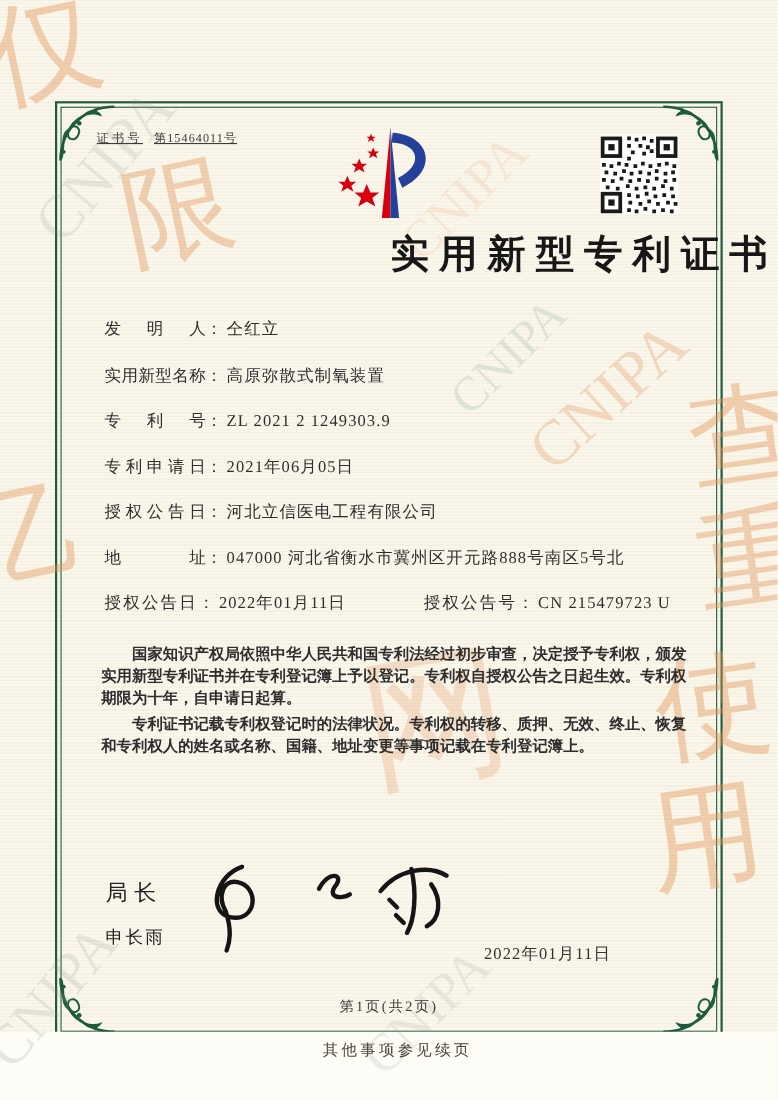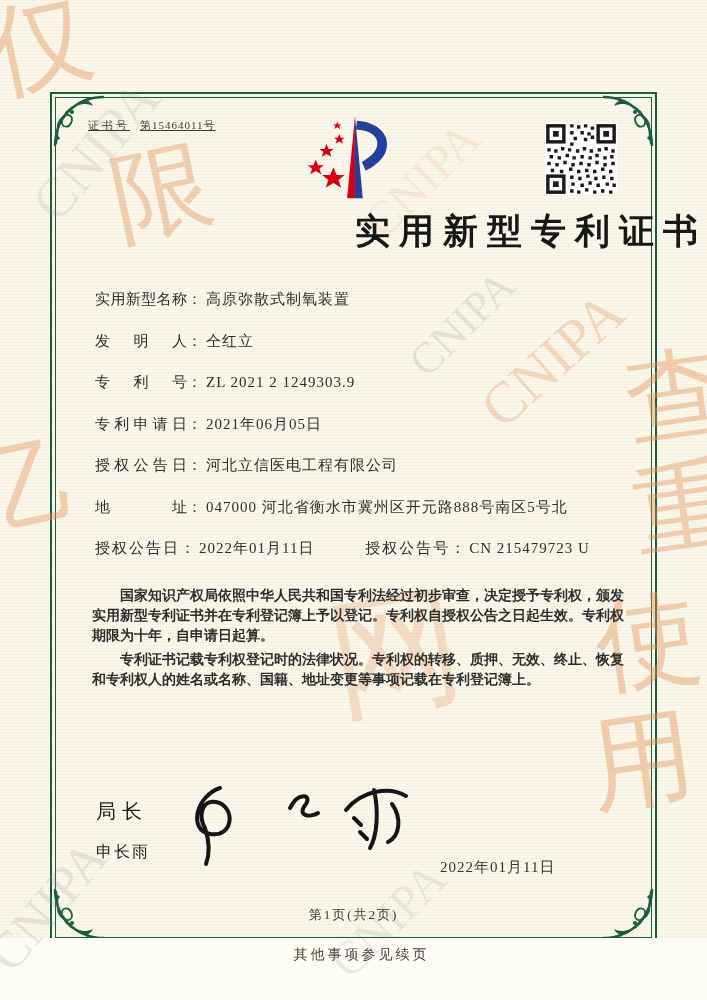--- a/index.html
+++ b/index.html
@@ -48,21 +48,21 @@
 
   .title{position:absolute;left:0;right:0;top:208px;text-align:right;font-size:35px;font-weight:bold;
          letter-spacing:9px;color:#171717;margin:0;padding-left:28px;}
 
   .fields{position:absolute;left:95px;top:290px;width:530px;font-size:15px;color:#2e2e2e;}
   .frow{height:41.5px;white-space:nowrap;}
   .flabel{display:inline-block;width:92px;text-align:justify;text-align-last:justify;vertical-align:top;}
   .colon{display:inline-block;margin-right:4px;}
   .fvalue{letter-spacing:1px;}
   .grant-row{white-space:nowrap;}
-  .grant-row .pair2{margin-left:47px;}
+  .grant-row .pair2{margin-left:67px;}
   .grant-row .glabel{letter-spacing:2px;}
 
   .body-text{position:absolute;left:92px;top:586px;width:532px;font-size:14px;line-height:20px;
              color:#2e2e2e;text-align:justify;font-weight:bold;}
   .body-text p{margin:0;text-indent:2em;}
   .body-text p + p{margin-top:4px;}
 
   .signer-title{position:absolute;left:96px;top:798px;font-size:20px;letter-spacing:6px;color:#222;}
   .signer-name{position:absolute;left:96px;top:842px;font-size:16px;letter-spacing:2px;color:#222;}
   .signature{position:absolute;left:178px;top:772px;}
@@ -176,24 +176,24 @@
             <rect x="7" y="51" width="5" height="5"></rect>
           <path d="M22,1h3v3h-3z M28,2h3v3h-3z M34,1h3v3h-3z M40,3h3v3h-3z M22,7h3v3h-3z M31,7h3v3h-3z M37,8h3v3h-3z M25,12h3v3h-3z M34,13h3v3h-3z M40,11h3v3h-3z M22,17h3v3h-3z M2,22h3v3h-3z M8,23h3v3h-3z M14,21h3v3h-3z M20,22h3v3h-3z M27,23h3v3h-3z M33,21h3v3h-3z M39,23h3v3h-3z M46,22h3v3h-3z M52,21h3v3h-3z M58,23h3v3h-3z M4,28h3v3h-3z M11,29h3v3h-3z M18,27h3v3h-3z M24,29h3v3h-3z M31,28h3v3h-3z M38,29h3v3h-3z M44,27h3v3h-3z M51,29h3v3h-3z M57,28h3v3h-3z M2,34h3v3h-3z M9,35h3v3h-3z M16,33h3v3h-3z M23,35h3v3h-3z M30,34h3v3h-3z M37,35h3v3h-3z M44,33h3v3h-3z M51,35h3v3h-3z M58,34h3v3h-3z M5,40h3v3h-3z M13,41h3v3h-3z M21,39h3v3h-3z M28,41h3v3h-3z M35,40h3v3h-3z M42,41h3v3h-3z M49,39h3v3h-3z M56,41h3v3h-3z M22,46h3v3h-3z M29,47h3v3h-3z M36,45h3v3h-3z M43,47h3v3h-3z M50,46h3v3h-3z M57,47h3v3h-3z M23,52h3v3h-3z M31,53h3v3h-3z M38,51h3v3h-3z M45,53h3v3h-3z M53,52h3v3h-3z M59,53h3v3h-3z M22,58h3v3h-3z M28,59h3v3h-3z M35,57h3v3h-3z M42,59h3v3h-3z M49,58h3v3h-3z M56,59h3v3h-3z"></path>
         </g>
       </svg>
     </div>
 
     <h1 class="title">实用新型专利证书</h1>
 
     <div class="fields">
       <div class="frow">
+        <span class="flabel">发明人</span><span class="colon">：</span><span class="fvalue">仝红立</span>
+      </div>
+      <div class="frow">
         <span class="flabel">实用新型名称</span><span class="colon">：</span><span class="fvalue">高原弥散式制氧装置</span>
-      </div>
-      <div class="frow">
-        <span class="flabel">发明人</span><span class="colon">：</span><span class="fvalue">仝红立</span>
       </div>
       <div class="frow">
         <span class="flabel">专利号</span><span class="colon">：</span><span class="fvalue">ZL 2021 2 1249303.9</span>
       </div>
       <div class="frow">
         <span class="flabel">专利申请日</span><span class="colon">：</span><span class="fvalue">2021年06月05日</span>
       </div>
       <div class="frow">
         <span class="flabel">授权公告日</span><span class="colon">：</span><span class="fvalue">河北立信医电工程有限公司</span>
       </div>

